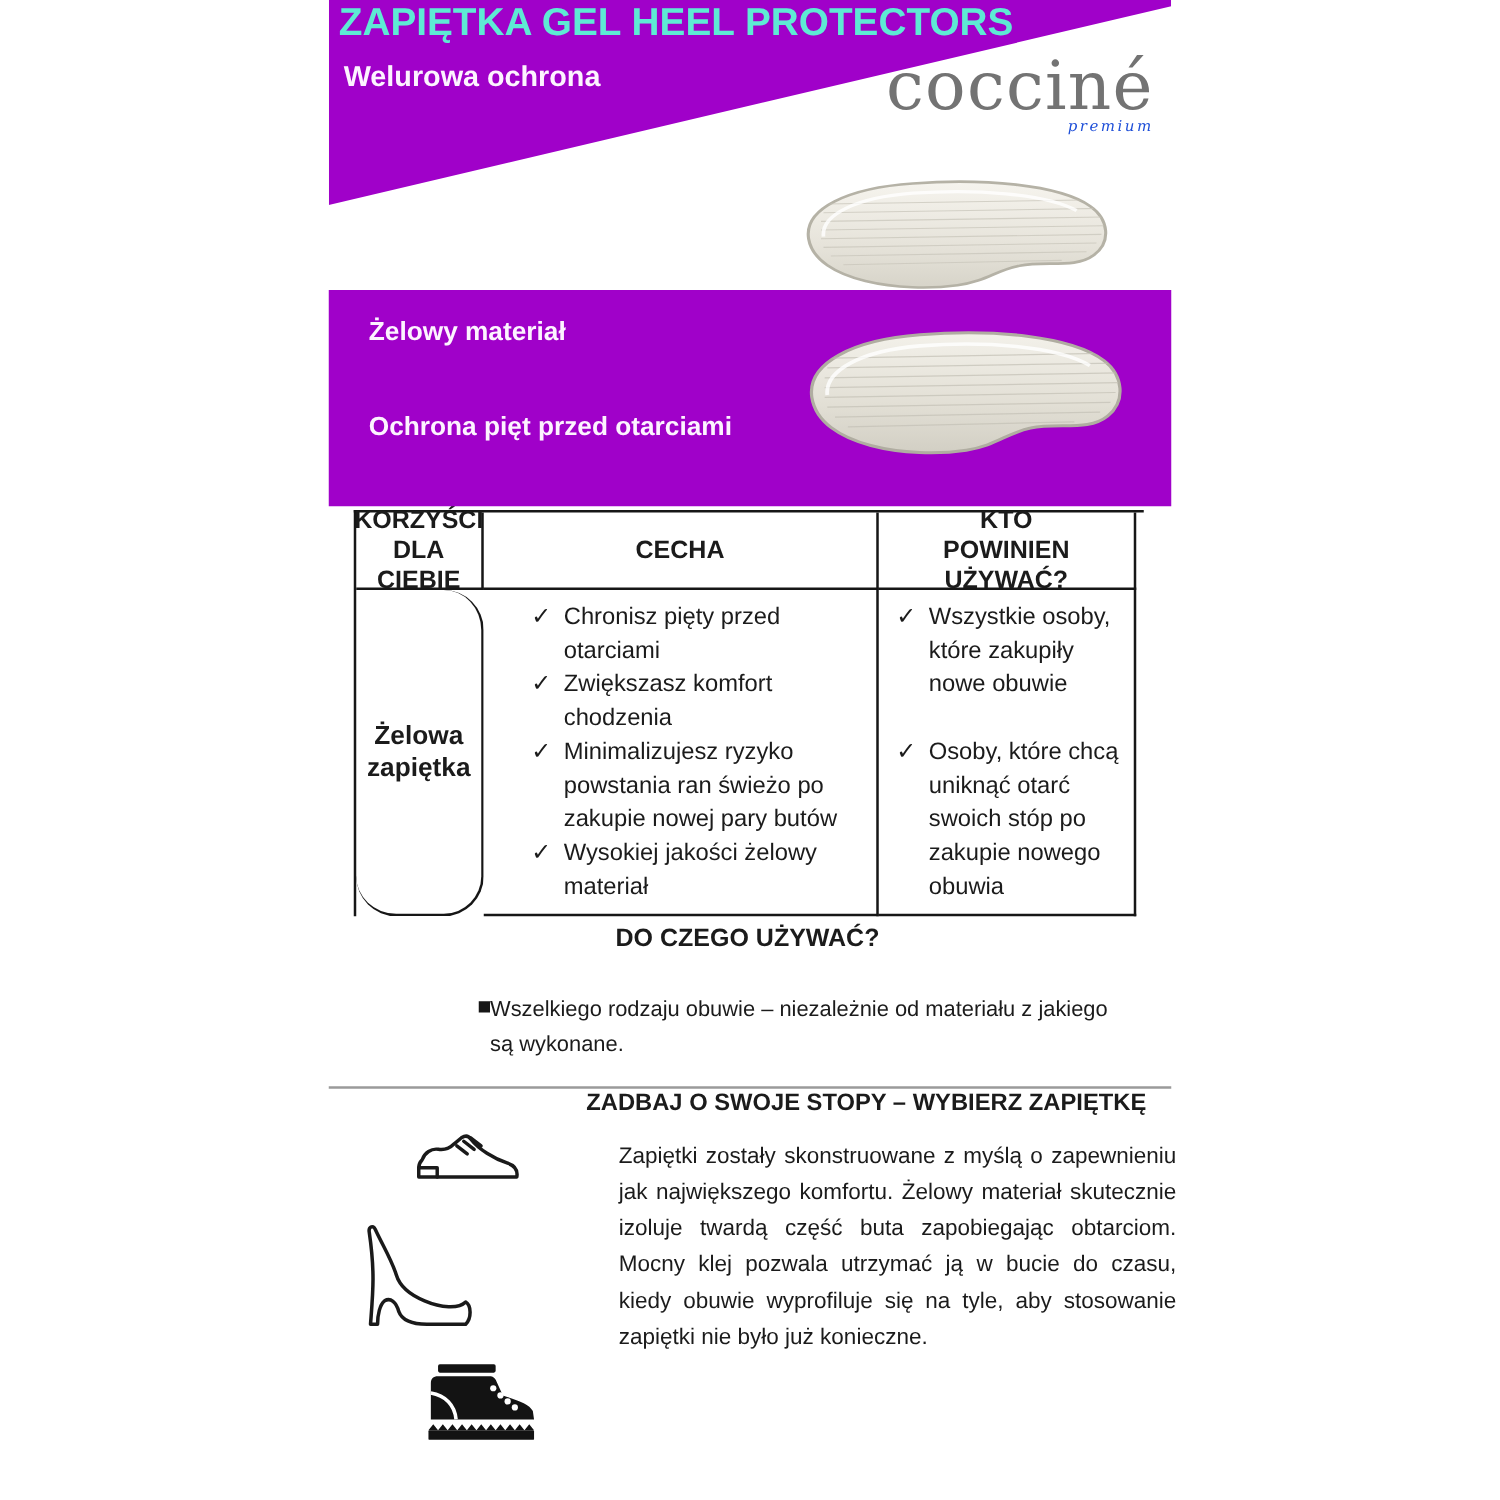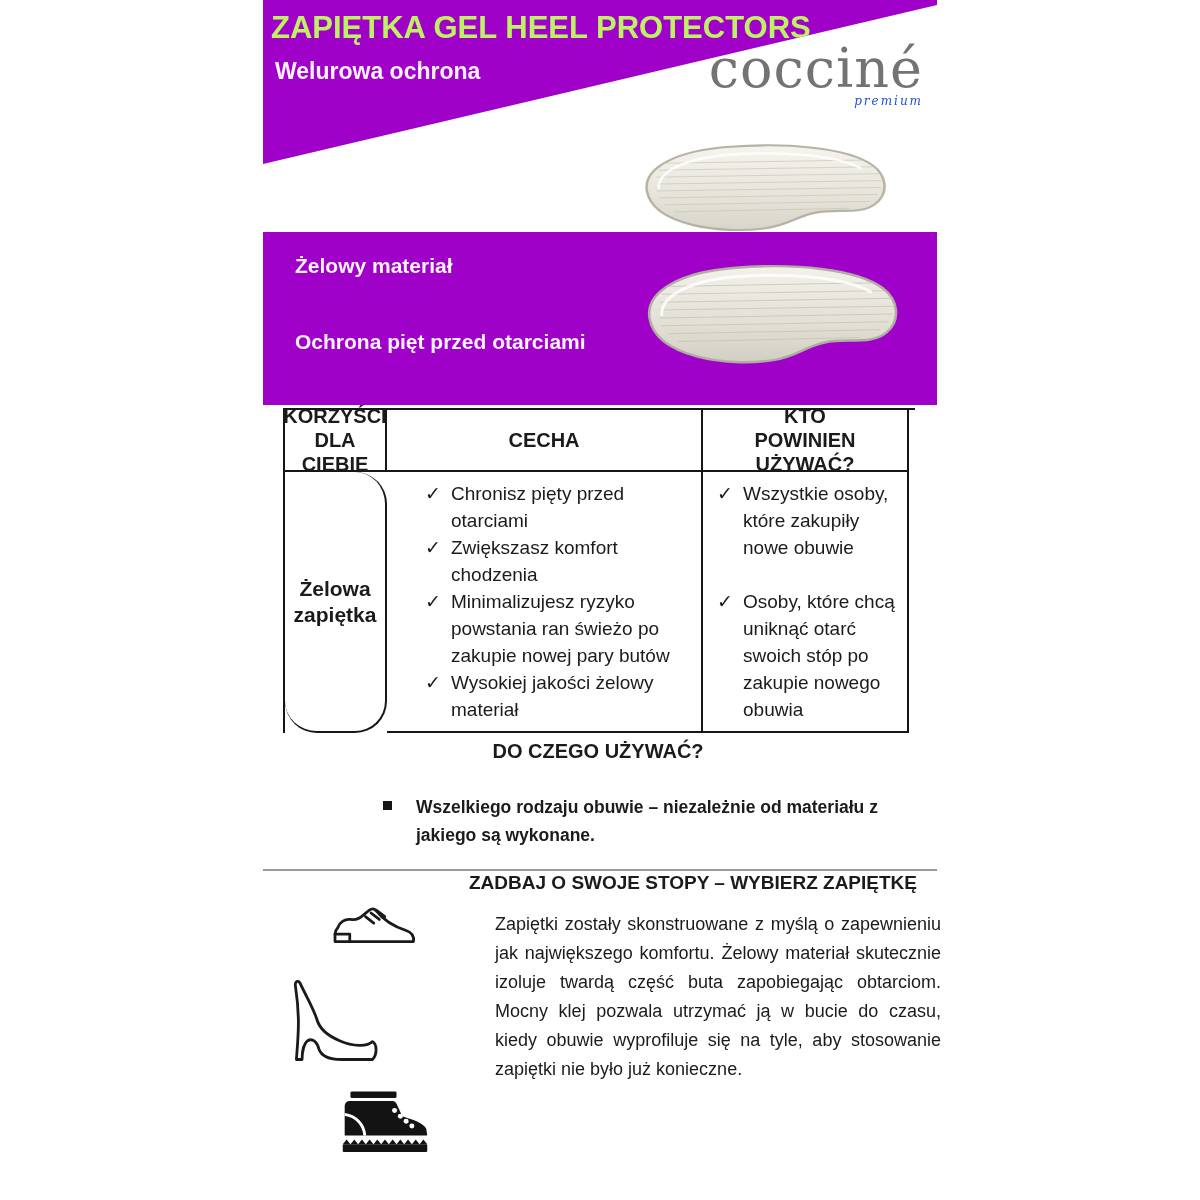--- a/index.html
+++ b/index.html
@@ -3,21 +3,21 @@
 <meta charset="utf-8">
 <style>
   html,body{margin:0;padding:0;background:#ffffff;}
   .page{position:relative;width:1200px;height:1200px;background:#fff;overflow:hidden;
         font-family:"Liberation Sans",sans-serif;color:#1b1b1b;}
   .content{position:absolute;left:263px;top:0;width:674px;height:1200px;}
 
   
   .hero{position:absolute;left:0;top:0;width:674px;height:165px;background:var(--purple,#A001C9);
         clip-path:polygon(0 0,674px 0,674px 5px,0 164px);z-index:1;}
-  .hero-title{margin:0;padding:10px 0 0 8px;font-size:31px;font-weight:bold;color:#bef264;letter-spacing:0;}
+  .hero-title{margin:0;padding:0 0 0 8px;font-size:31px;font-weight:bold;color:#5eead4;letter-spacing:0;}
   .hero-sub{margin:0;padding:12px 0 0 12px;font-size:23px;font-weight:bold;color:#fdf3ff;}
   .logo{position:absolute;right:14px;top:42px;text-align:right;z-index:0;}
   .logo-main{font-family:"DejaVu Serif",serif;font-size:54px;line-height:1.0;color:#737373;letter-spacing:1px;}
   .logo-sub{font-family:"DejaVu Serif",serif;font-style:italic;font-size:12px;color:#1d4ed8;margin-top:-2px;letter-spacing:2px;}
 
   
   .pad{position:absolute;z-index:2;}
   .pad1{left:368px;top:139px;width:268px;height:97px;}
   .pad2{left:370px;top:259px;width:278px;height:110px;}
 
@@ -42,21 +42,21 @@
   .td.c3 .cklist{padding:8px 6px 8px 14px;}
   .cklist li{position:relative;padding-left:26px;}
   .td.c3 .cklist li + li{margin-top:27px;}
   .check{position:absolute;left:0;top:0;font-size:19px;}
 
   
   .usage-h{position:absolute;left:20px;top:740px;width:630px;text-align:center;
            font-size:20px;font-weight:bold;}
   .usage-row{position:absolute;left:120px;top:793px;display:flex;}
   .sq{width:9px;height:9px;background:#161616;margin-top:8px;flex:0 0 auto;}
-  .usage-text{margin-left:24px;width:510px;font-size:17.5px;font-weight:bold;line-height:28px;}
+  .usage-text{width:510px;font-size:17.5px;font-weight:normal;line-height:28px;}
 
   
   .rule{position:absolute;left:0;top:869px;width:674px;height:2px;background:#9a9a9a;}
 
   
   .footer-head{position:absolute;left:205px;top:872px;width:450px;text-align:center;
                font-size:19px;font-weight:bold;}
   .footer-p{position:absolute;left:206px;top:910px;width:446px;text-align:justify;
             font-size:18px;line-height:29px;margin-left:26px;}
   .shoe{position:absolute;}

